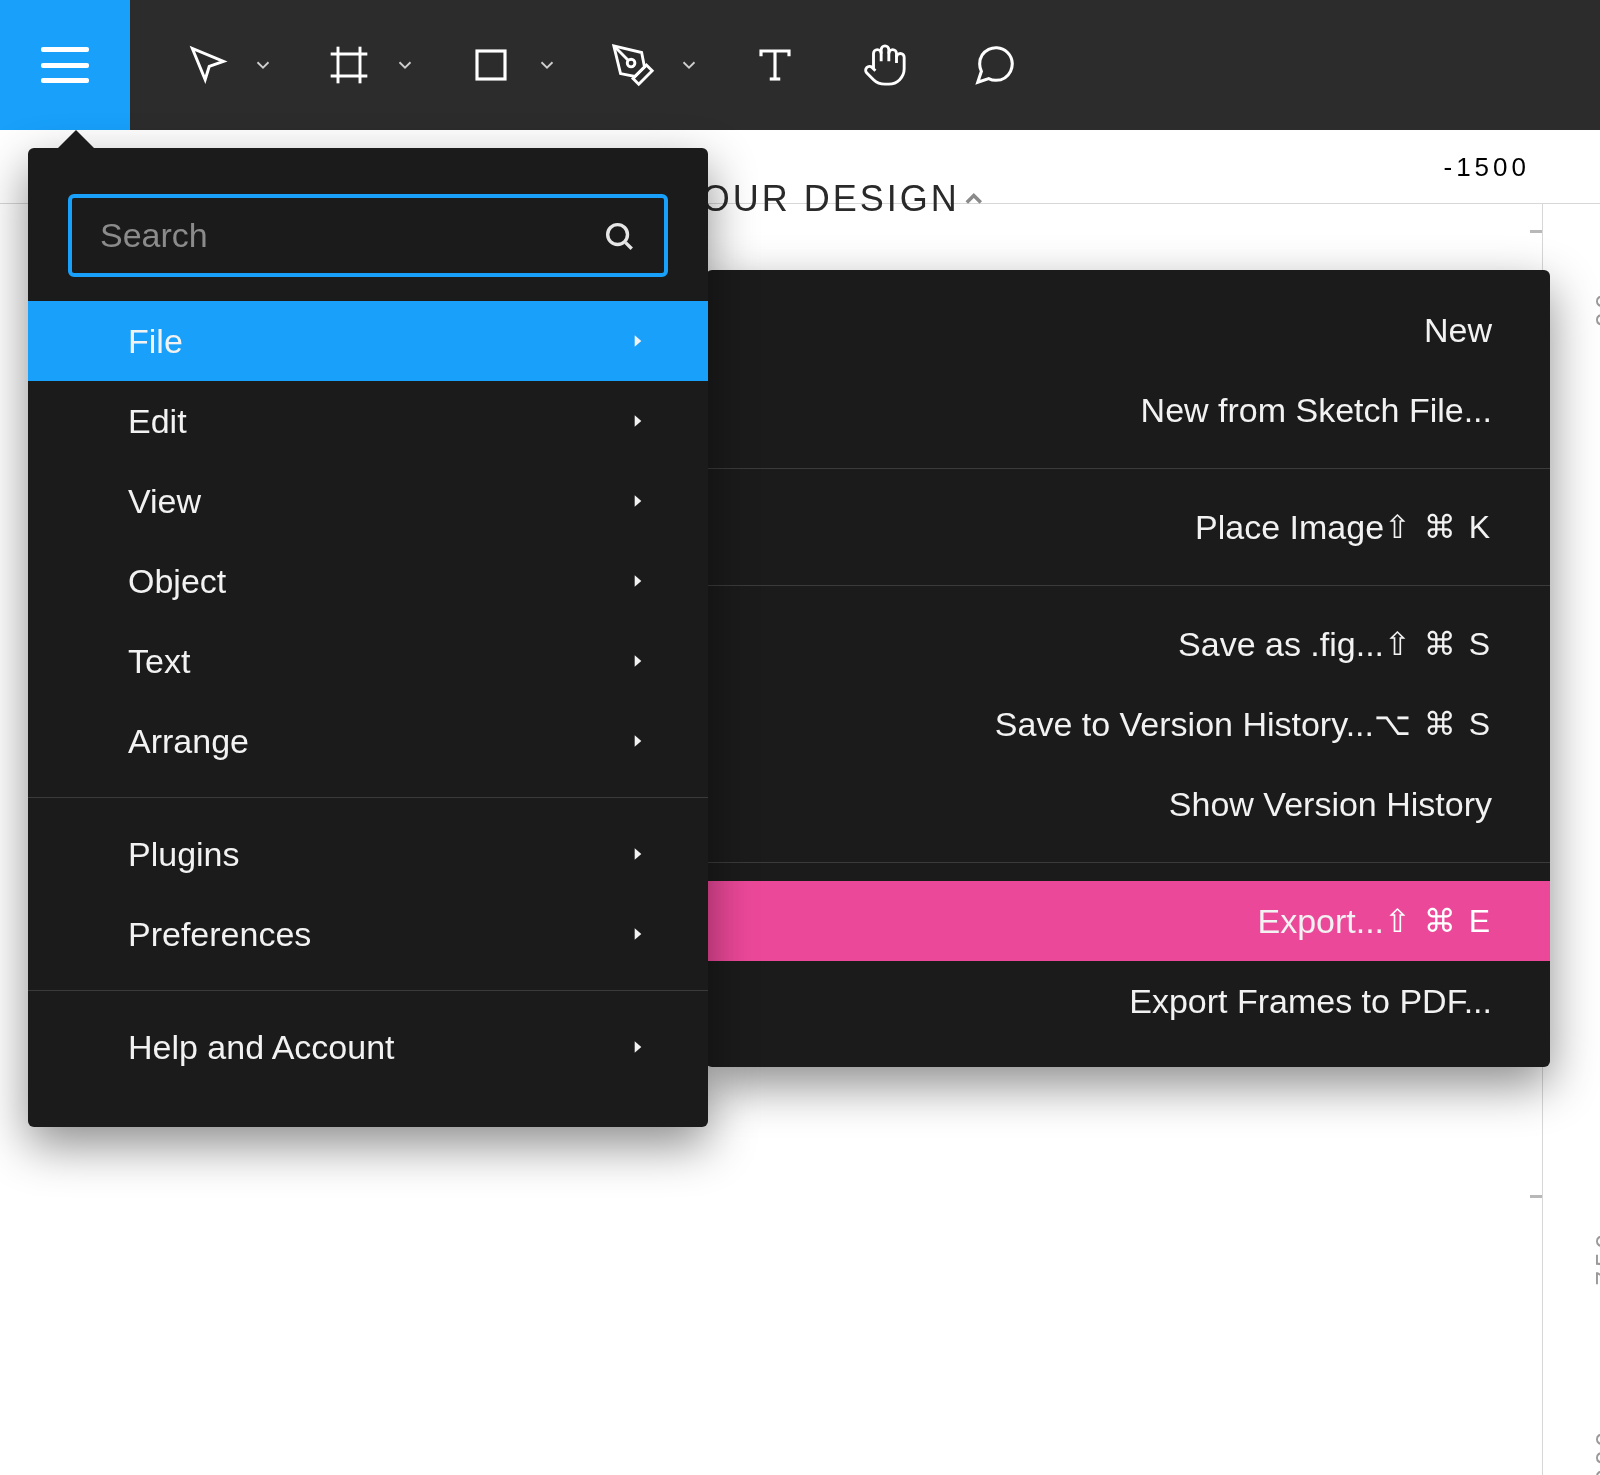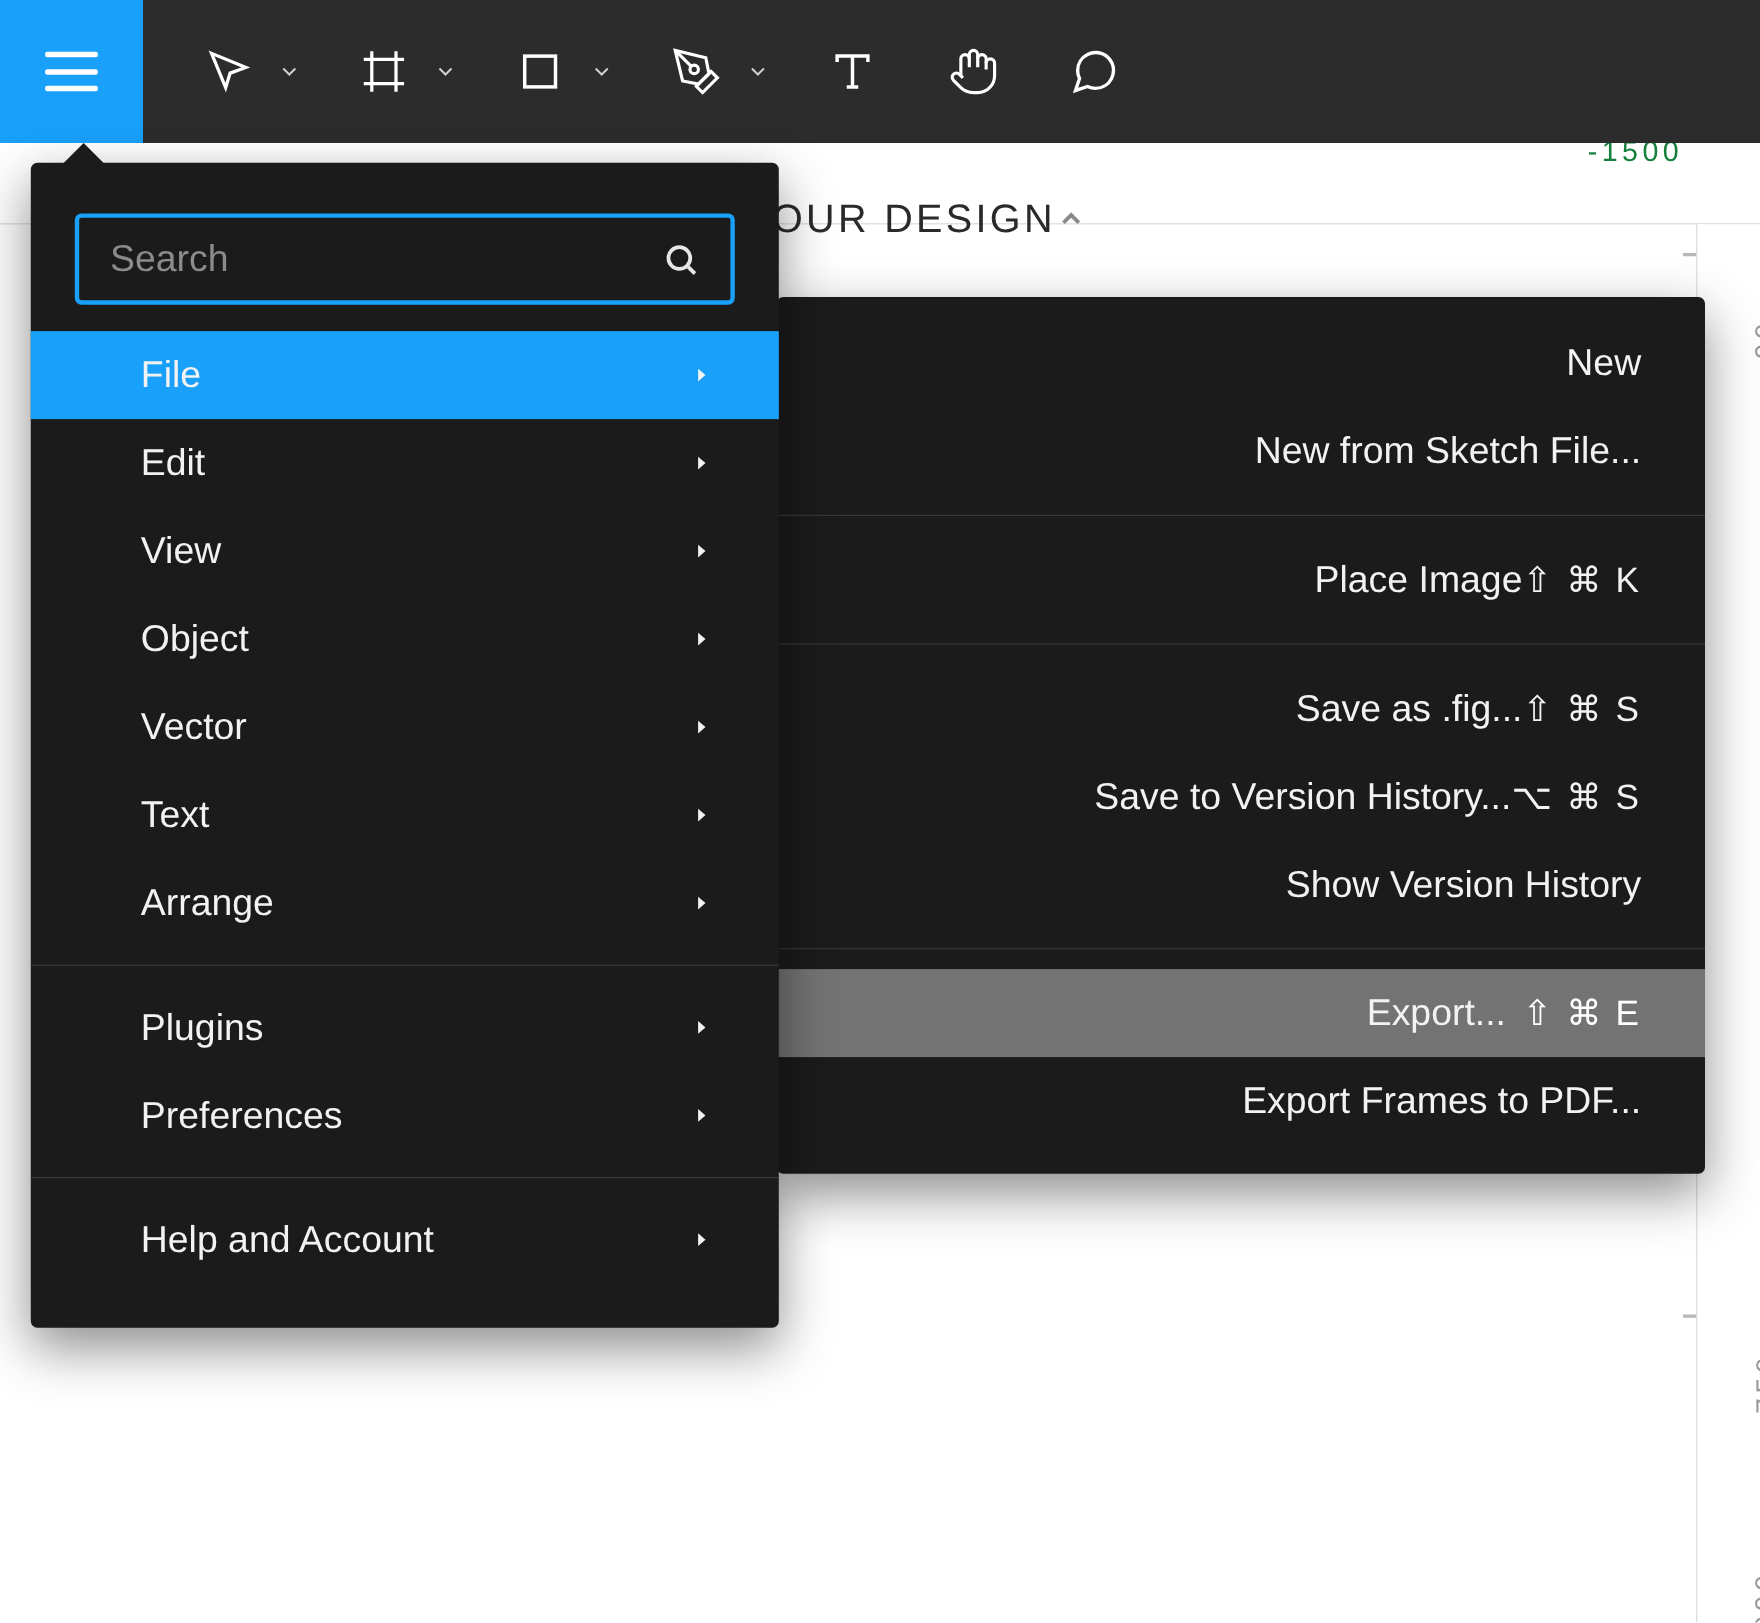--- a/index.html
+++ b/index.html
@@ -80,25 +80,25 @@
     position: absolute;
     top: 130px;
     left: 0;
     right: 0;
     height: 74px;
     border-bottom: 1px solid #d7d7d7;
     background: #fff;
   }
   .ruler-label-top {
     position: absolute;
-    top: 122px;
+    top: 152px;
     right: 70px;
     font-size: 26px;
     letter-spacing: 4px;
-    color: #15803d;
+    color: #000000;
   }
   .ruler-right {
     position: absolute;
     top: 204px;
     right: 0;
     width: 58px;
     bottom: 0;
     border-left: 1px solid #d7d7d7;
     background: #fff;
   }
@@ -214,22 +214,21 @@
     display: flex;
     align-items: center;
     justify-content: flex-end;
     padding: 0 58px 0 80px;
     height: 80px;
     color: #f2f2f2;
     font-size: 34px;
     cursor: pointer;
   }
   .sub-item.active {
-    background: #737373;
-    gap: 15px;
+    background: #ec4899;
   }
   .sub-sep {
     height: 1px;
     background: #3b3b3b;
     margin: 18px 0;
   }
   .shortcut {
     color: #f2f2f2;
     font-size: 32px;
     letter-spacing: 2px;
@@ -379,26 +378,20 @@
         <polygon points="8,5 16,12 8,19"></polygon>
       </svg>
   </div>
   <div class="menu-item">
     <span>Object</span>
     <svg class="menu-arrow" width="20" height="20" viewBox="0 0 24 24" fill="currentColor">
         <polygon points="8,5 16,12 8,19"></polygon>
       </svg>
   </div>
   <div class="menu-item">
-    <span>Vector</span>
-    <svg class="menu-arrow" width="20" height="20" viewBox="0 0 24 24" fill="currentColor">
-        <polygon points="8,5 16,12 8,19"></polygon>
-      </svg>
-  </div>
-  <div class="menu-item">
     <span>Text</span>
     <svg class="menu-arrow" width="20" height="20" viewBox="0 0 24 24" fill="currentColor">
         <polygon points="8,5 16,12 8,19"></polygon>
       </svg>
   </div>
   <div class="menu-item">
     <span>Arrange</span>
     <svg class="menu-arrow" width="20" height="20" viewBox="0 0 24 24" fill="currentColor">
         <polygon points="8,5 16,12 8,19"></polygon>
       </svg>

